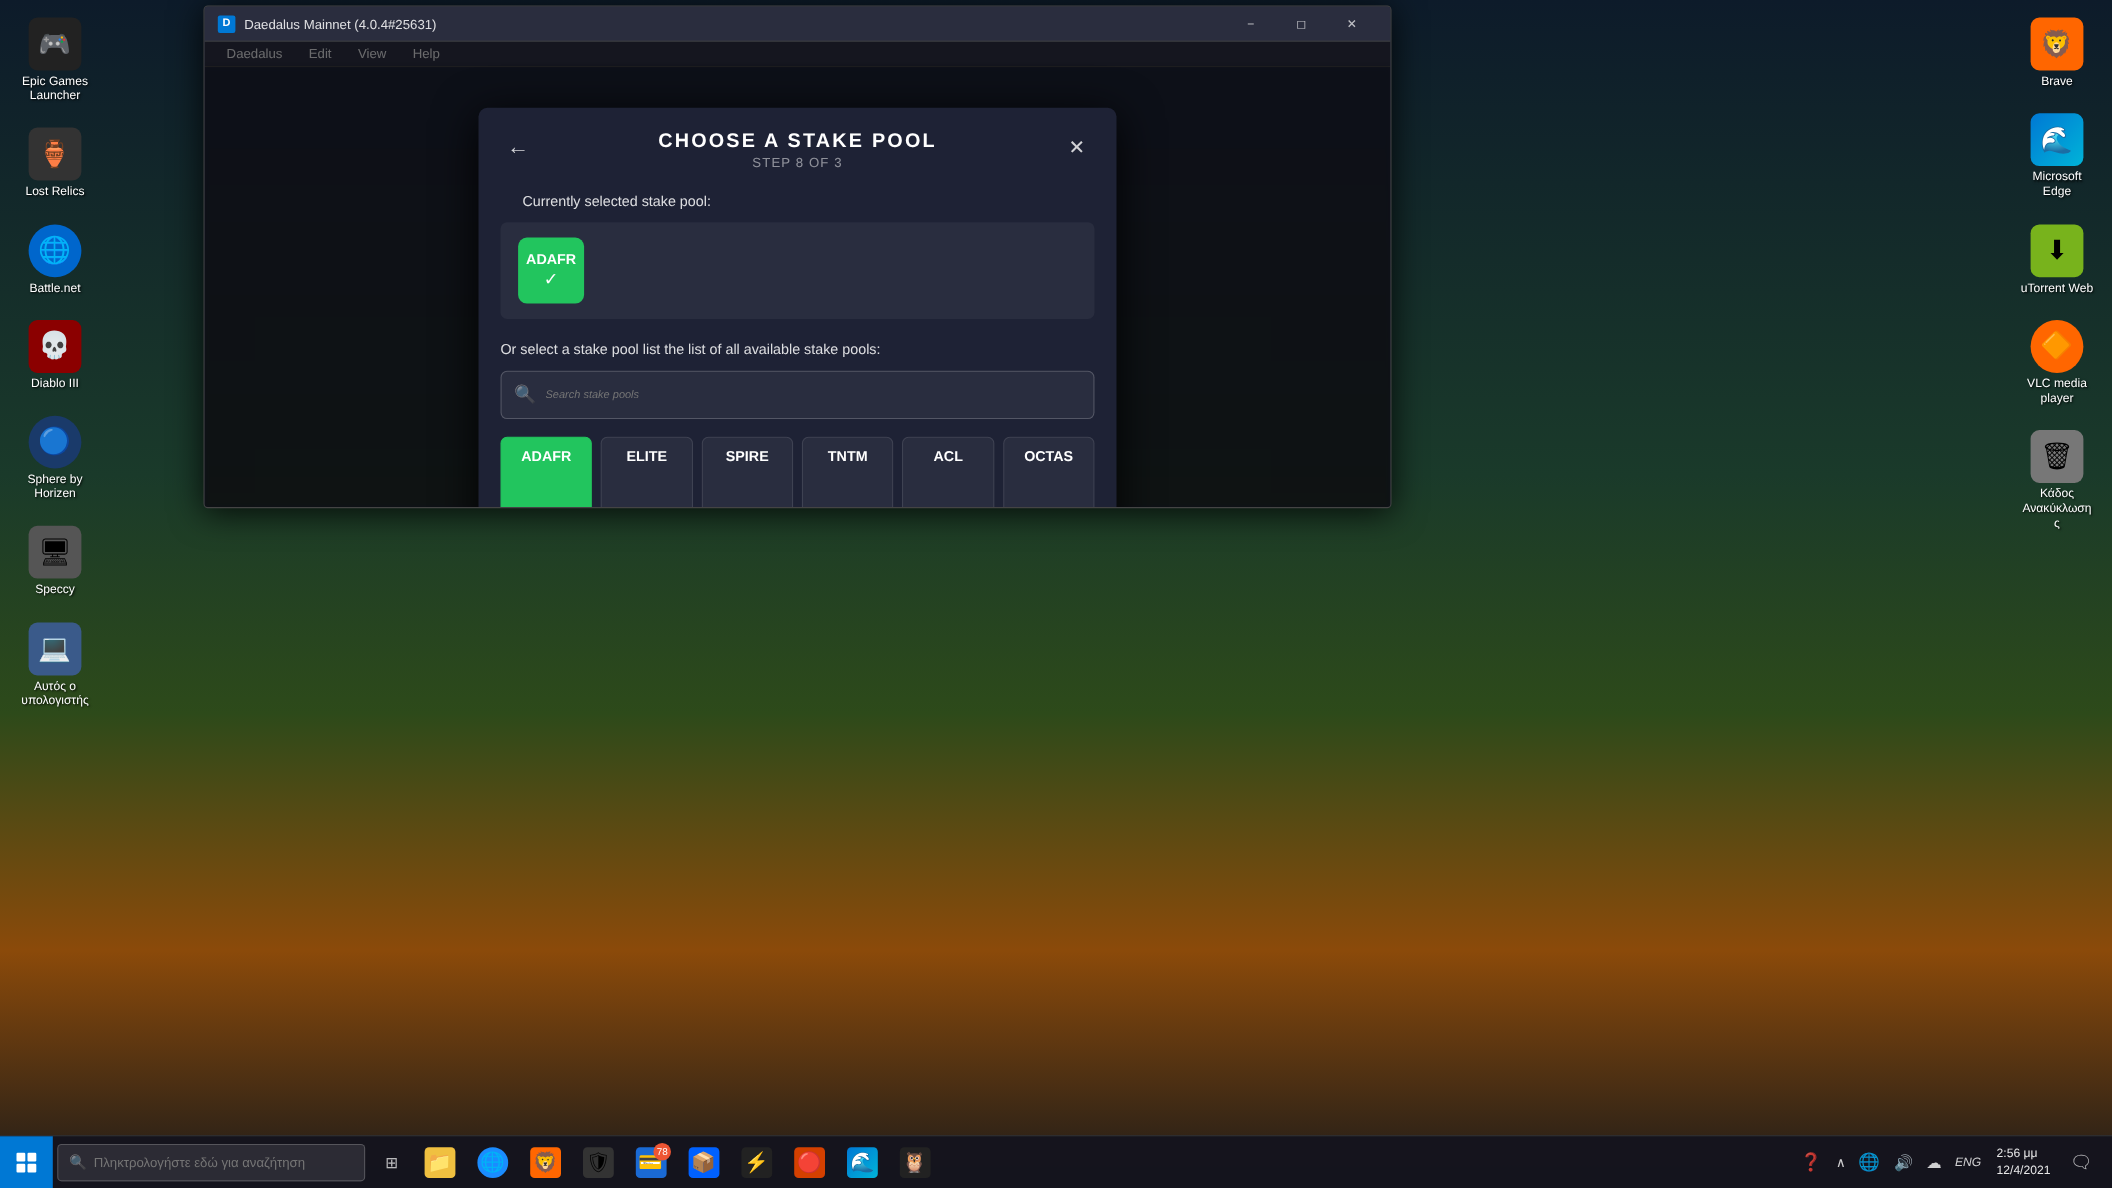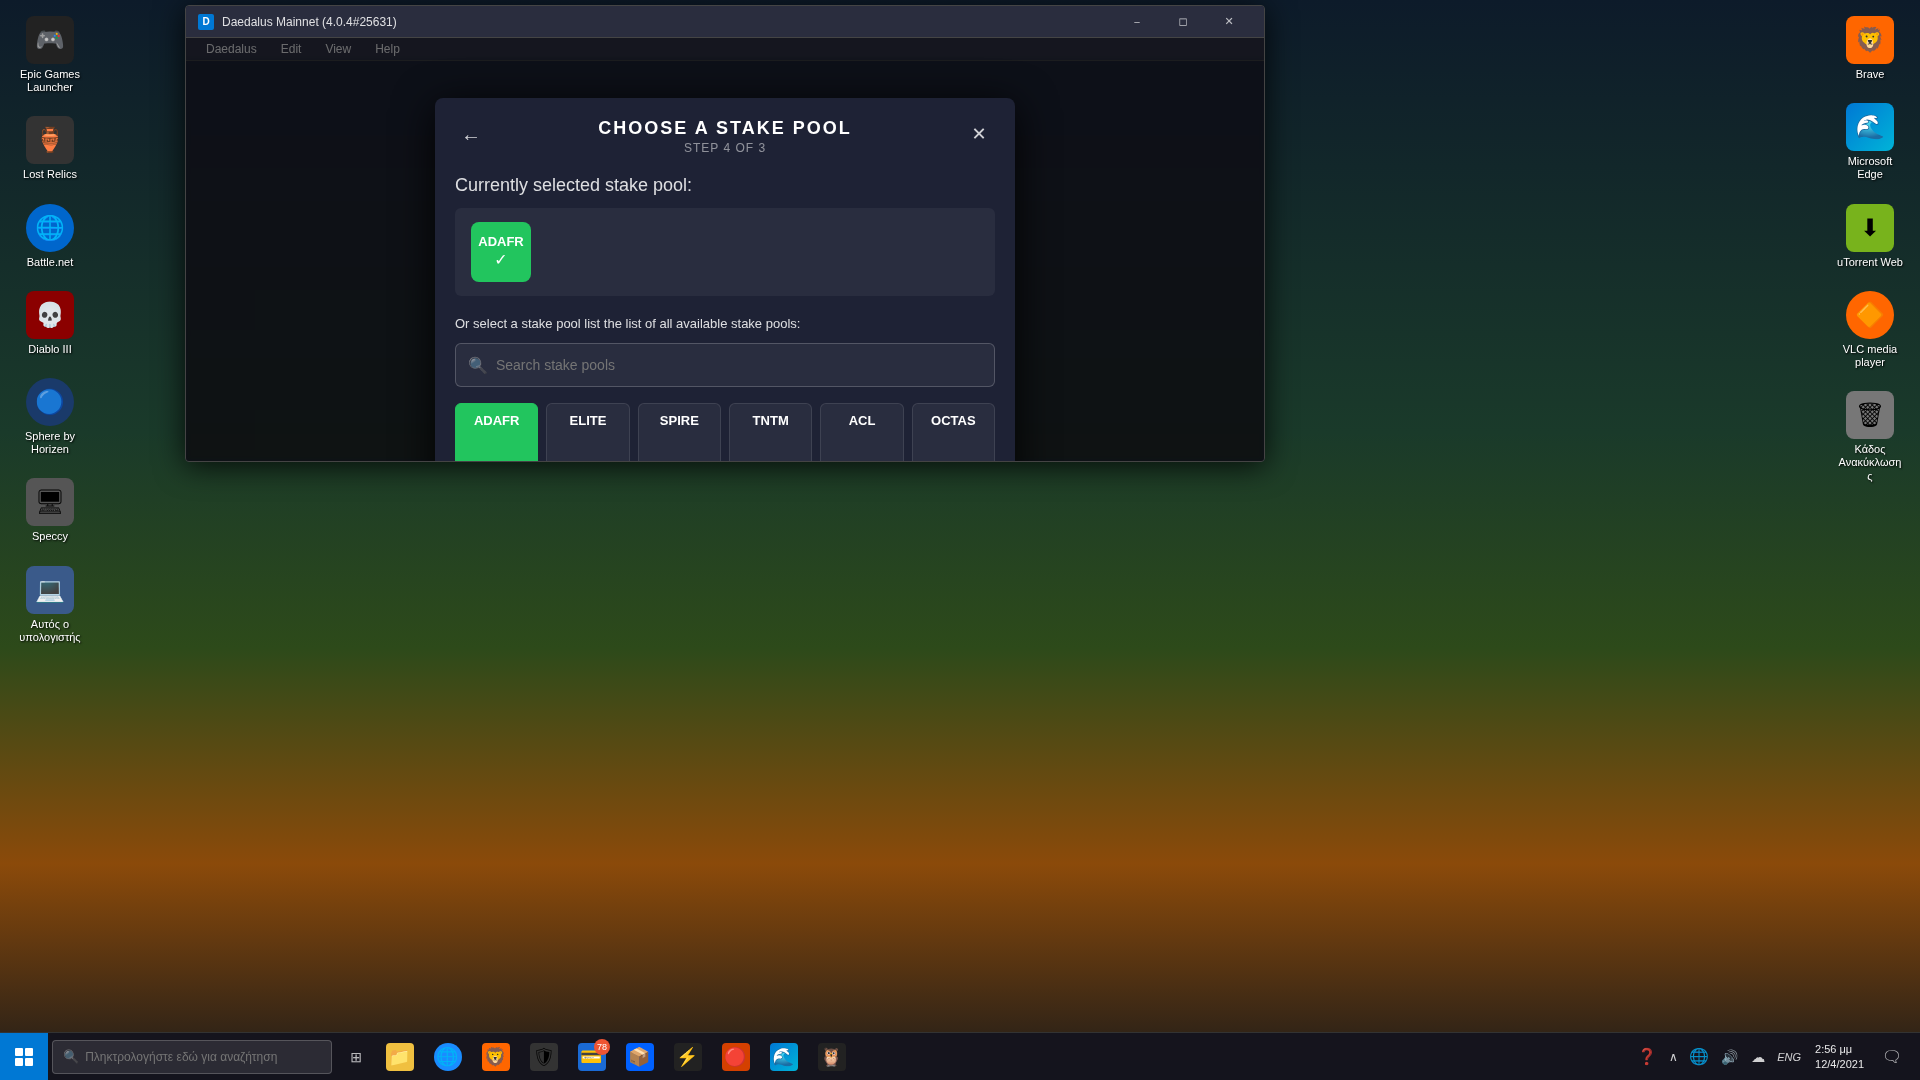--- a/index.html
+++ b/index.html
@@ -362,23 +362,24 @@
 
     
     .modal-body {
       padding: 20px;
       overflow-y: auto;
       flex: 1;
     }
 
     
     .section-label {
-      font-size: 18px;
+      font-size: 13px;
       color: rgba(255,255,255,0.85);
       margin-bottom: 12px;
+      margin-left: 20px;
     }
     .selected-pool-box {
       display: flex;
       align-items: center;
       gap: 16px;
       background: rgba(255,255,255,0.05);
       border-radius: 6px;
       padding: 14px 16px;
       margin-bottom: 20px;
     }
@@ -425,23 +426,24 @@
       border-radius: 6px;
       padding: 0 12px;
       height: 44px;
       margin-bottom: 16px;
     }
     .search-box input {
       background: transparent;
       border: none;
       outline: none;
       color: rgba(255,255,255,0.7);
-      font-size: 14px;
+      font-size: 10px;
       width: 100%;
       margin-left: 8px;
+      font-style: italic;
     }
     .search-icon { color: rgba(255,255,255,0.5); font-size: 16px; }
 
     
     .pool-grid {
       display: grid;
       grid-template-columns: repeat(6, 1fr);
       gap: 8px;
       margin-bottom: 8px;
     }
@@ -564,21 +566,21 @@
 
     <div class="window-blurred"></div>
 
     <div class="modal-overlay">
       <div class="modal">
 
         <div class="modal-header">
           <div class="modal-back">←</div>
           <div class="modal-title">
             <h2>CHOOSE A STAKE POOL</h2>
-            <div class="step">STEP 4 OF 3</div>
+            <div class="step">STEP 8 OF 3</div>
           </div>
           <div class="modal-close">✕</div>
         </div>
 
 
         <div class="modal-body">
 
           <div class="section-label">Currently selected stake pool:</div>
           <div class="selected-pool-box">
             <div class="pool-badge">

